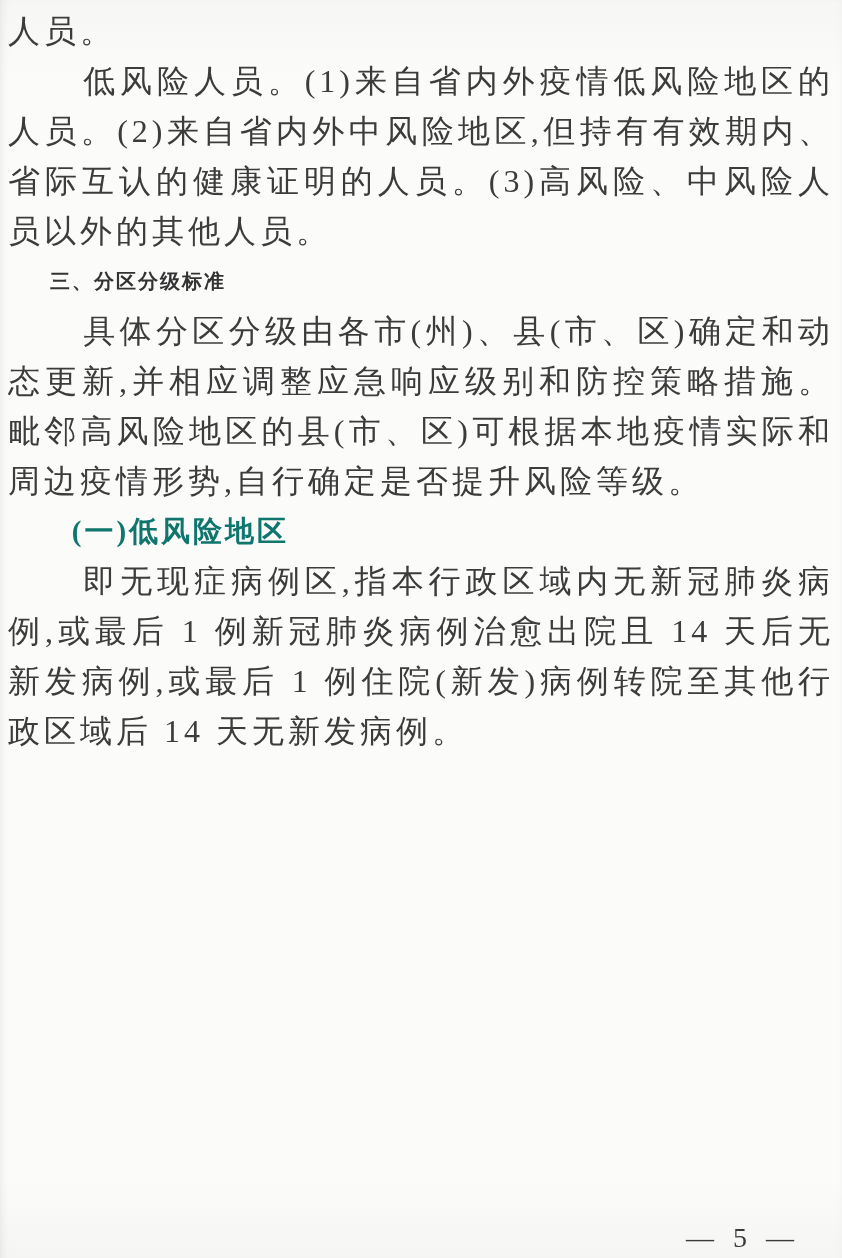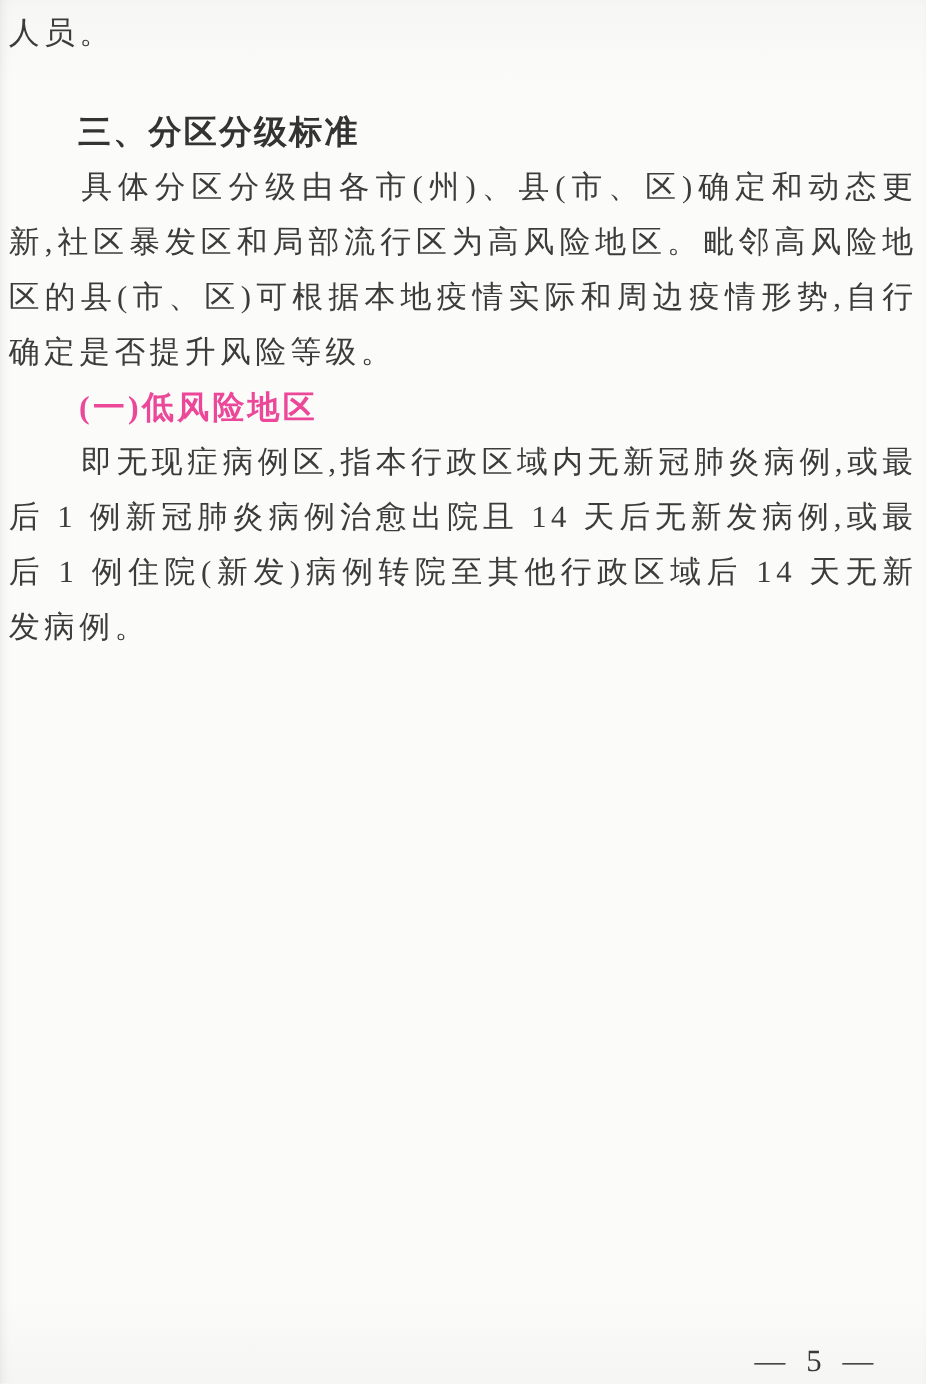--- a/index.html
+++ b/index.html
@@ -21,61 +21,61 @@
     box-sizing: content-box;
     box-shadow: inset 6px 0 14px -10px rgba(0,0,0,0.18), inset -4px 0 12px -10px rgba(0,0,0,0.10);
   }
   .blocks p {
     margin: 0;
     color: #3c3c3c;
     text-align: justify;
   }
   p.body, p.body-noindent {
     font-family: "Liberation Serif", "DejaVu Serif", serif;
-    font-size: 28px;
+    font-size: 32px;
     line-height: 50px;
     letter-spacing: 4px;
   }
   p.body { text-indent: 2.35em; }
   p.body-noindent { text-indent: 0; }
   p.heading1 {
     font-family: "Liberation Sans", "DejaVu Sans", sans-serif;
     font-weight: bold;
-    font-size: 30px;
+    font-size: 20px;
     line-height: 50px;
     letter-spacing: 2px;
     text-indent: 2.1em;
     color: #333333;
-    margin-top: 40px;
   }
   p.heading2 {
     font-family: "Liberation Serif", "DejaVu Serif", serif;
     font-weight: bold;
     font-size: 29px;
     line-height: 50px;
     letter-spacing: 3px;
     text-indent: 2.2em;
-    color: #ec4899;
+    color: #0f766e;
   }
   .page-number {
     position: absolute;
     right: 42px;
     bottom: 10px;
     font-family: "Liberation Serif", "DejaVu Serif", serif;
     font-size: 28px;
     letter-spacing: 6px;
     color: #3a3a3a;
     white-space: nowrap;
   }
 </style>
 </head>
 <body>
 
 <div class="page">
   <div class="blocks">
       <p class="body-noindent">人员。</p>
+      <p class="body">低风险人员。(1)来自省内外疫情低风险地区的人员。(2)来自省内外中风险地区,但持有有效期内、省际互认的健康证明的人员。(3)高风险、中风险人员以外的其他人员。</p>
       <p class="heading1">三、分区分级标准</p>
-      <p class="body">具体分区分级由各市(州)、县(市、区)确定和动态更新,社区暴发区和局部流行区为高风险地区。毗邻高风险地区的县(市、区)可根据本地疫情实际和周边疫情形势,自行确定是否提升风险等级。</p>
+      <p class="body">具体分区分级由各市(州)、县(市、区)确定和动态更新,并相应调整应急响应级别和防控策略措施。毗邻高风险地区的县(市、区)可根据本地疫情实际和周边疫情形势,自行确定是否提升风险等级。</p>
       <p class="heading2">(一)低风险地区</p>
       <p class="body">即无现症病例区,指本行政区域内无新冠肺炎病例,或最后 1 例新冠肺炎病例治愈出院且 14 天后无新发病例,或最后 1 例住院(新发)病例转院至其他行政区域后 14 天无新发病例。</p>
     </div>
   <div class="page-number">— 5 —</div>
 </div>
 
 </body></html>

